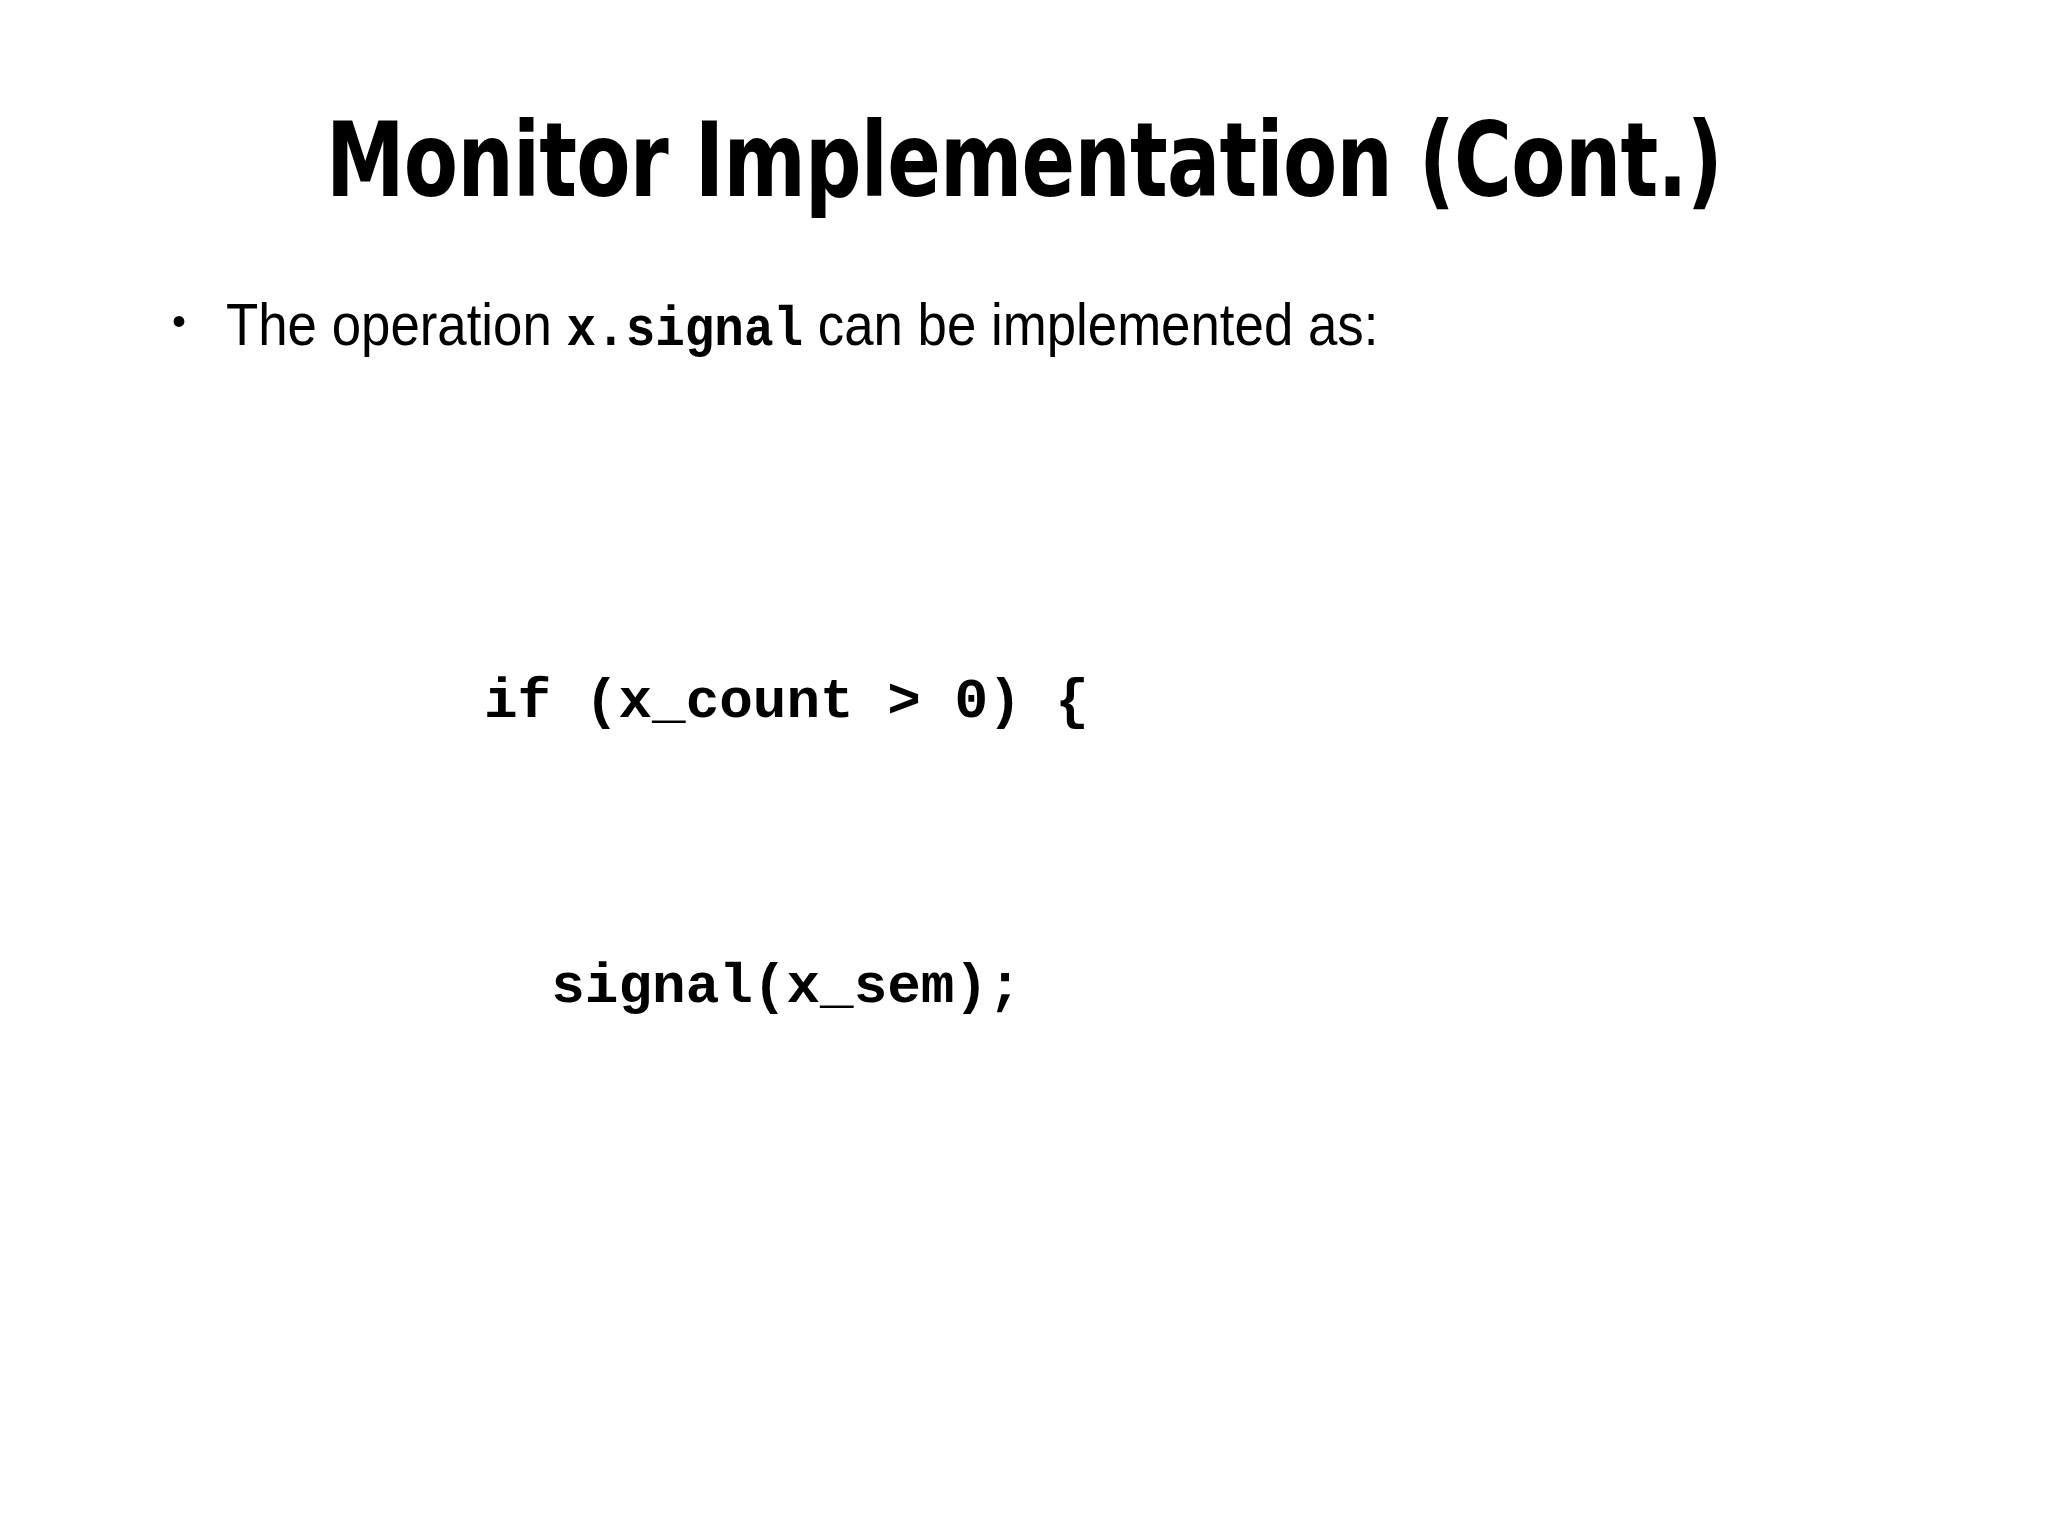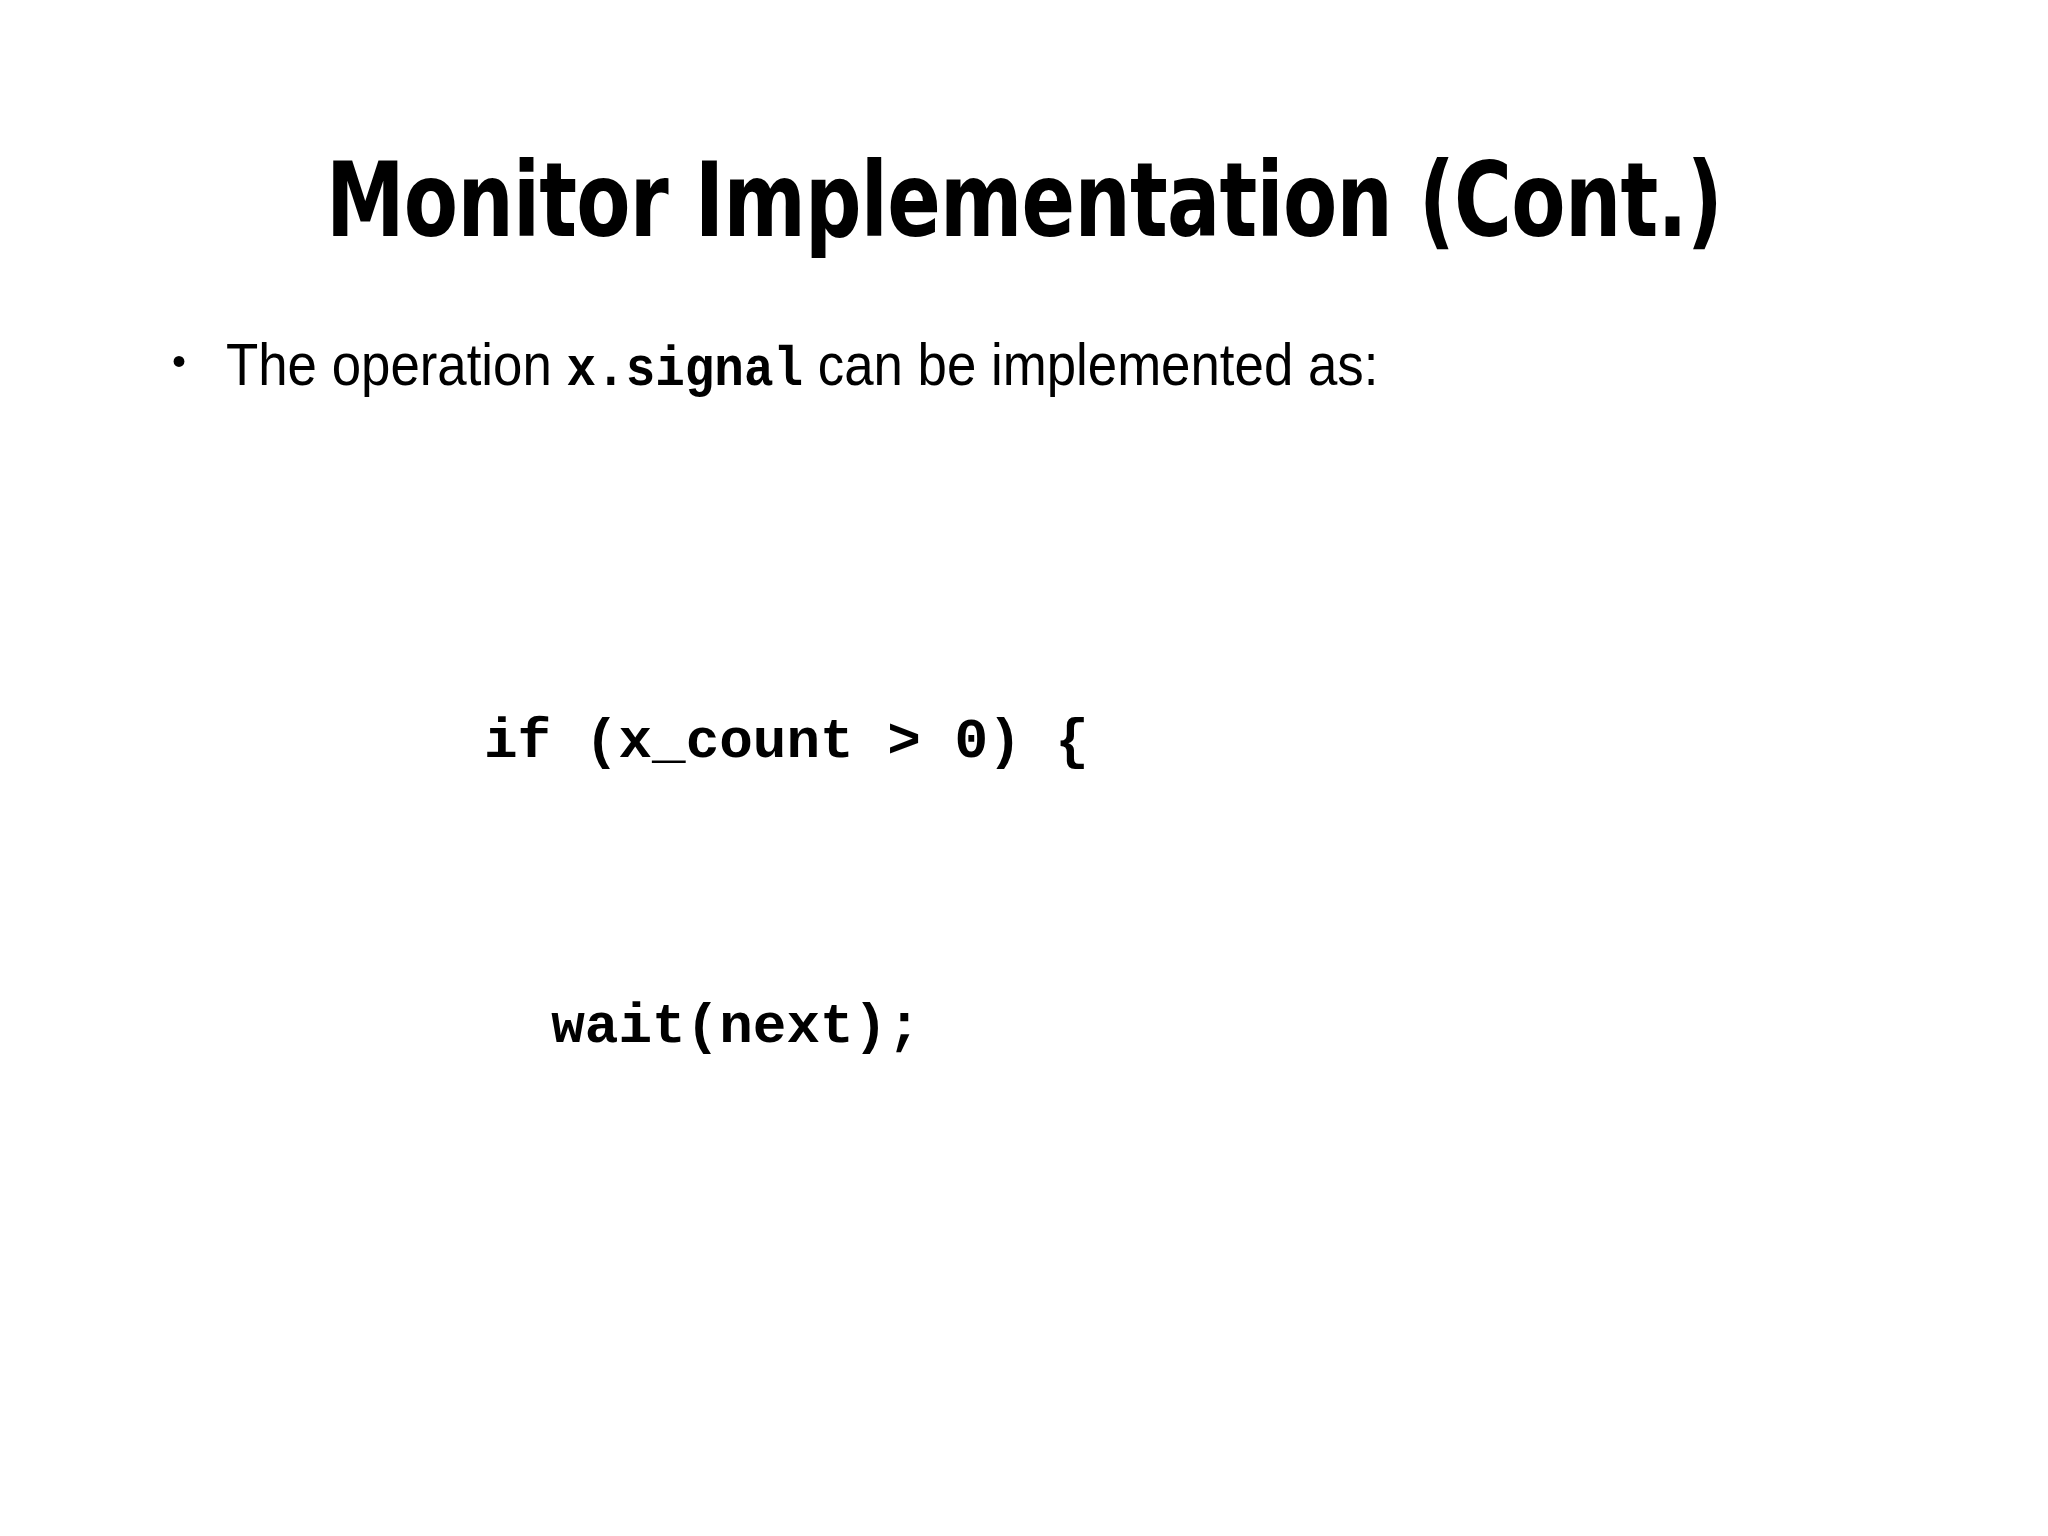--- a/index.html
+++ b/index.html
@@ -9,21 +9,20 @@
     background: #ffffff;
   }
 
   #slide {
     position: relative;
     width: 2048px;
     height: 1098px;
     background: #ffffff;
     overflow: hidden;
     font-family: "Liberation Sans", sans-serif;
-    margin-top: 40px;
   }
 
   
   #slide-title {
     position: absolute;
     left: 0;
     top: 36px;
     width: 2048px;
     text-align: center;
     font-family: "DejaVu Sans", sans-serif;
@@ -124,20 +123,21 @@
 
   <div id="body-area">
 
     <div class="bullet-row">
       <span class="bullet-marker">•</span>
       <span class="bullet-text"><span>The operation </span><span class="mono">x.signal</span><span> can be implemented as:</span></span>
     </div>
 
     <div id="code-block">
       <div class="code-line">if (x_count &gt; 0) {</div>
+      <div class="code-line">  signal(x_sem);</div>
       <div class="code-line">  wait(next);</div>
       
       
     </div>
 
   </div>
 
   <div id="bottom-bar" style="background: rgb(170, 204, 56); border-color: rgb(27, 159, 216);"></div>
 
 </div>

